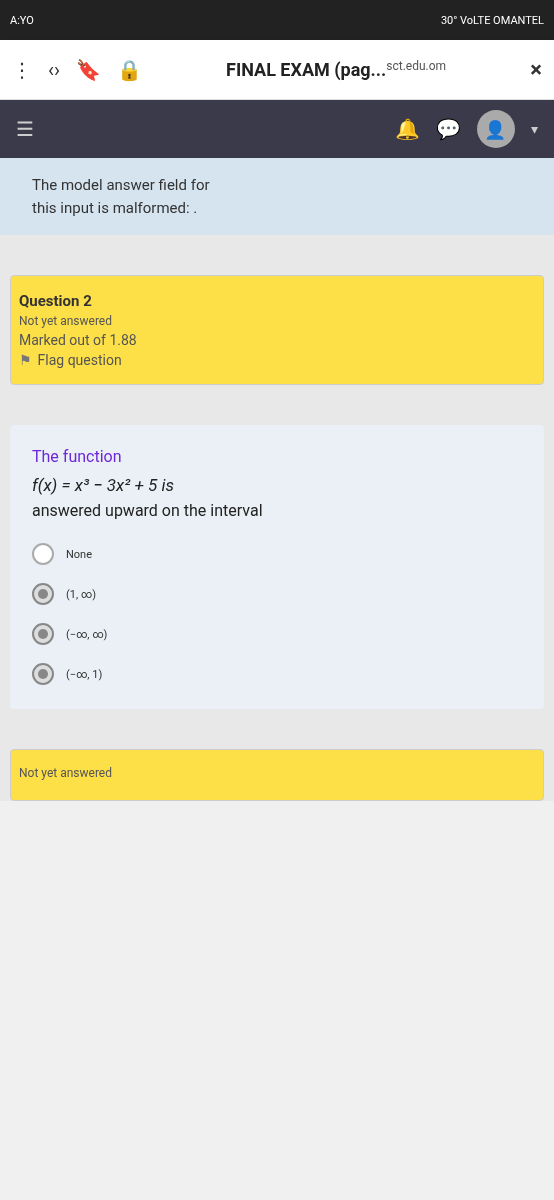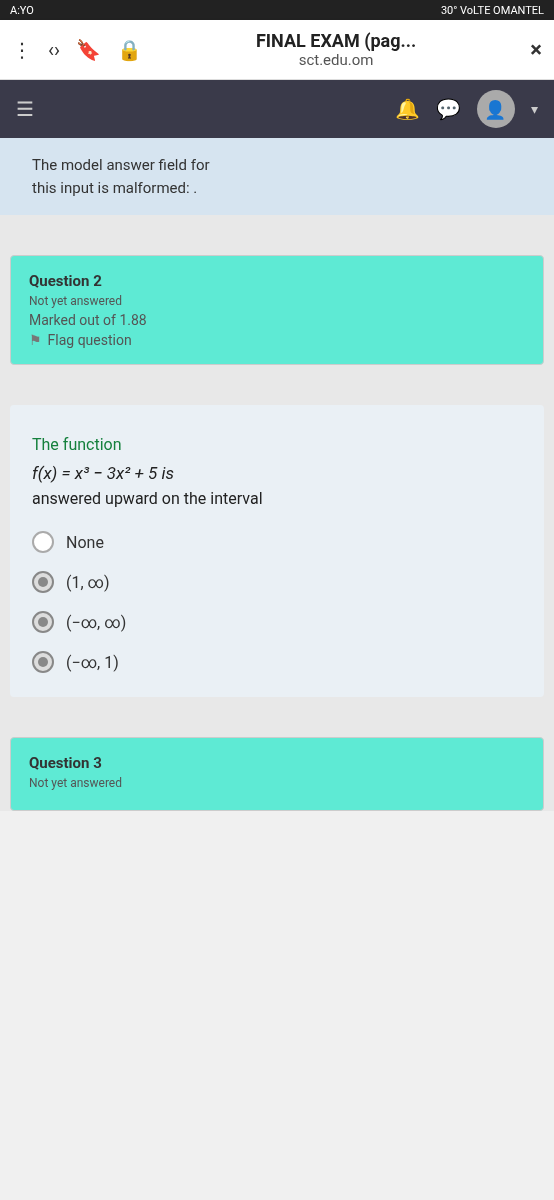--- a/index.html
+++ b/index.html
@@ -8,21 +8,21 @@
       min-height: 1200px;
       font-family: 'Roboto', Arial, sans-serif;
       background: #f0f0f0;
       overflow-x: hidden;
     }
 
     
     .status-bar {
       background: #222;
       color: #fff;
-      height: 20px;
+      height: 40px;
       display: flex;
       align-items: center;
       justify-content: space-between;
       padding: 0 10px;
       font-size: 11px;
     }
     .status-left { display: flex; align-items: center; gap: 4px; }
     .status-right { display: flex; align-items: center; gap: 4px; font-size: 11px; }
 
     
@@ -31,30 +31,29 @@
       height: 60px;
       display: flex;
       align-items: center;
       justify-content: space-between;
       padding: 0 12px;
       border-bottom: 1px solid #ddd;
       box-shadow: 0 1px 3px rgba(0,0,0,0.1);
     }
     .nav-center {
       display: flex;
-      flex-direction: column;
-      align-items: center;
+      flex-direction: row;
     }
     .nav-title {
       font-size: 18px;
       font-weight: bold;
       color: #222;
     }
     .nav-subtitle {
-      font-size: 15px;
+      font-size: 12px;
       color: #555;
     }
     .nav-icons {
       display: flex;
       align-items: center;
       gap: 16px;
     }
     .nav-icon {
       font-size: 20px;
       color: #333;
@@ -118,25 +117,25 @@
       background: #d6e4f0;
       padding: 16px 32px;
       margin: 0 0 12px 0;
       font-size: 15px;
       color: #333;
       line-height: 1.5;
     }
 
     
     .question-card {
-      background: #5eead4;
+      background: #fde047;
       margin: 12px 10px;
       border: 1px solid #ccc;
       border-radius: 4px;
-      padding: 16px 18px;
+      padding: 16px 8px;
     }
     .question-label {
       font-size: 15px;
       color: #333;
       margin-bottom: 4px;
     }
     .question-label span {
       font-weight: bold;
     }
     .question-status {
@@ -164,24 +163,23 @@
 
     
     .question-body {
       background: #eaf0f5;
       margin: 12px 10px;
       border-radius: 4px;
       padding: 20px 22px 24px 22px;
     }
     .question-text {
       font-size: 16px;
-      color: #15803d;
+      color: #6d28d9;
       margin-bottom: 6px;
       line-height: 1.5;
-      margin-top: 8px;
     }
     .math-formula {
       font-size: 17px;
       font-style: italic;
       color: #222;
       margin-bottom: 4px;
       display: block;
     }
     .question-continuation {
       font-size: 16px;
@@ -218,21 +216,21 @@
       border-color: #888;
       background: #ddd;
     }
     .radio-inner {
       width: 10px;
       height: 10px;
       border-radius: 50%;
       background: #888;
     }
     .option-text {
-      font-size: 16px;
+      font-size: 11px;
       color: #333;
     }
 
     
     .spacer {
       height: 16px;
     }
   </style>
 </head>
 <body>
@@ -331,20 +329,16 @@
           <div class="radio-inner"></div>
         </div>
         <span class="option-text">(−∞, 1)</span>
       </div>
     </div>
   </div>
 
   <div class="spacer"></div>
 
   <div class="question-card">
-    <div class="question-label">
-      <span>Question</span>
-      <span>3</span>
-    </div>
     <div class="question-status">Not yet answered</div>
   </div>
 
 </div>
 
 </body></html>

